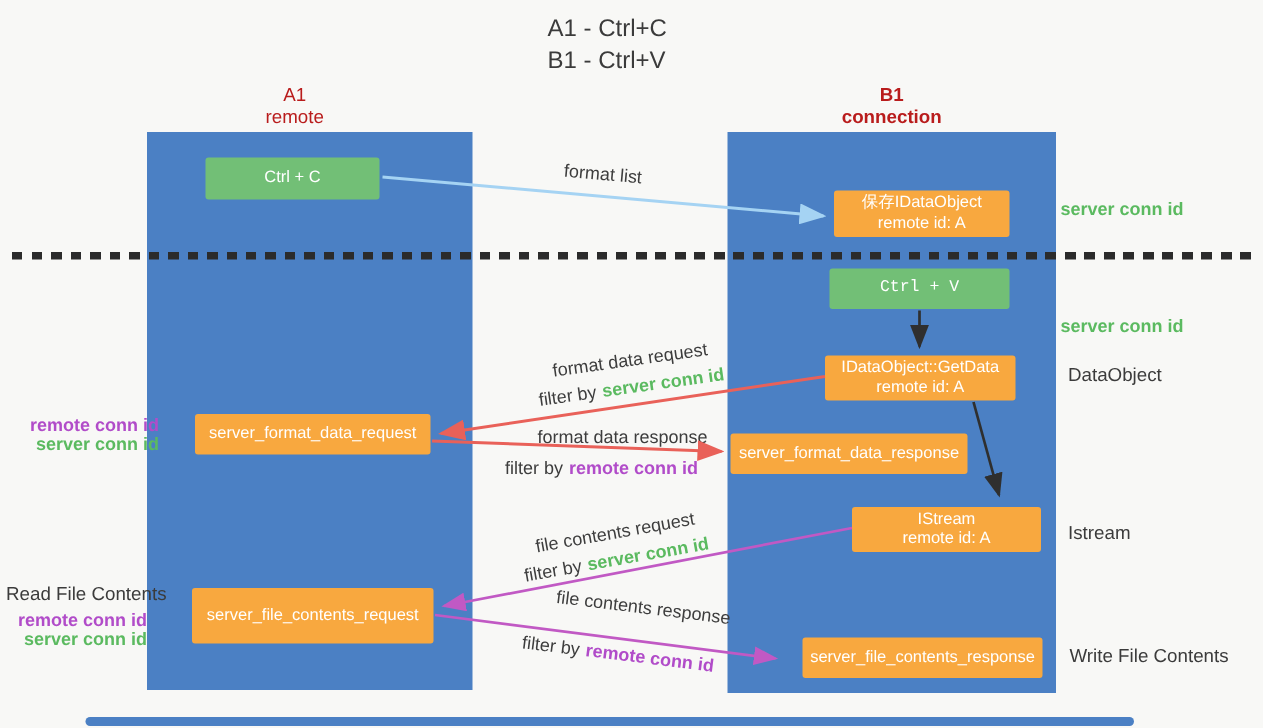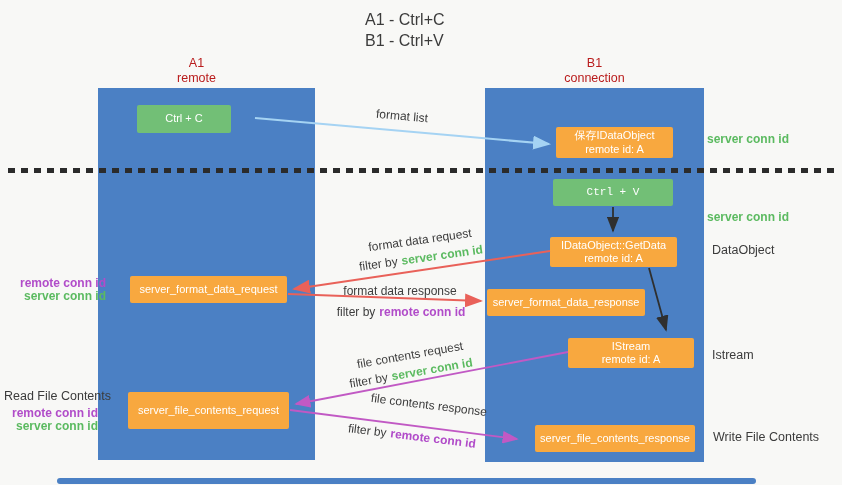--- a/index.html
+++ b/index.html
@@ -34,31 +34,31 @@
 
 <div class="title">
   <div>A1 - Ctrl+C</div>
   <div>B1 - Ctrl+V</div>
 </div>
 
 <div class="lane-header" style="left:98px;top:56px;width:197px;">
   <div>A1</div>
   <div>remote</div>
 </div>
-<div class="lane-header" style="left:485px;top:56px;width:219px;">
+<div class="lane-header" style="left:485px;top:56px;width:219px;font-weight:bold;">
   <div>B1</div>
   <div>connection</div>
 </div>
 
 <div class="lane" style="left:98px;top:88px;width:217px;height:372px;"></div>
 <div class="lane" style="left:485px;top:88px;width:219px;height:374px;"></div>
 
 <div class="divider"></div>
 
-<div class="node green" style="left:137px;top:105px;width:94px;height:28px;">
+<div class="node green" style="left:137px;top:105px;width:116px;height:28px;">
   <div>Ctrl + C</div>
 </div>
 
 <div class="node orange" style="left:556px;top:127px;width:117px;height:31px;">
   <div>保存IDataObject</div>
   <div>remote id: A</div>
 </div>
 
 <div class="node green" style="left:553px;top:179px;width:120px;height:27px;font-family:Liberation Mono, monospace;">
   <div>Ctrl + V</div>
@@ -106,21 +106,21 @@
   <div class="greenb">server conn id</div>
 </div>
 
 <div class="lbl" style="left:402px;top:116px;transform:translate(-50%,-50%) rotate(5deg);">format list</div>
 
 <div class="lbl" style="left:420px;top:240px;transform:translate(-50%,-50%) rotate(-8deg);">format data request</div>
 <div class="lbl" style="left:421px;top:258px;transform:translate(-50%,-50%) rotate(-8deg);">
   <span>filter by</span><span class="greenb">server conn id</span>
 </div>
 
-<div class="lbl" style="left:400px;top:291px;transform:translate(-50%,-50%);">format data response</div>
+<div class="lbl" style="left:415px;top:291px;transform:translate(-50%,-50%);">format data response</div>
 <div class="lbl" style="left:401px;top:312px;transform:translate(-50%,-50%);">
   <span>filter by</span><span class="purpleb">remote conn id</span>
 </div>
 
 <div class="lbl" style="left:410px;top:355px;transform:translate(-50%,-50%) rotate(-10deg);">file contents request</div>
 <div class="lbl" style="left:411px;top:373px;transform:translate(-50%,-50%) rotate(-10deg);">
   <span>filter by</span><span class="greenb">server conn id</span>
 </div>
 
 <div class="lbl" style="left:429px;top:405px;transform:translate(-50%,-50%) rotate(7deg);">file contents response</div>

